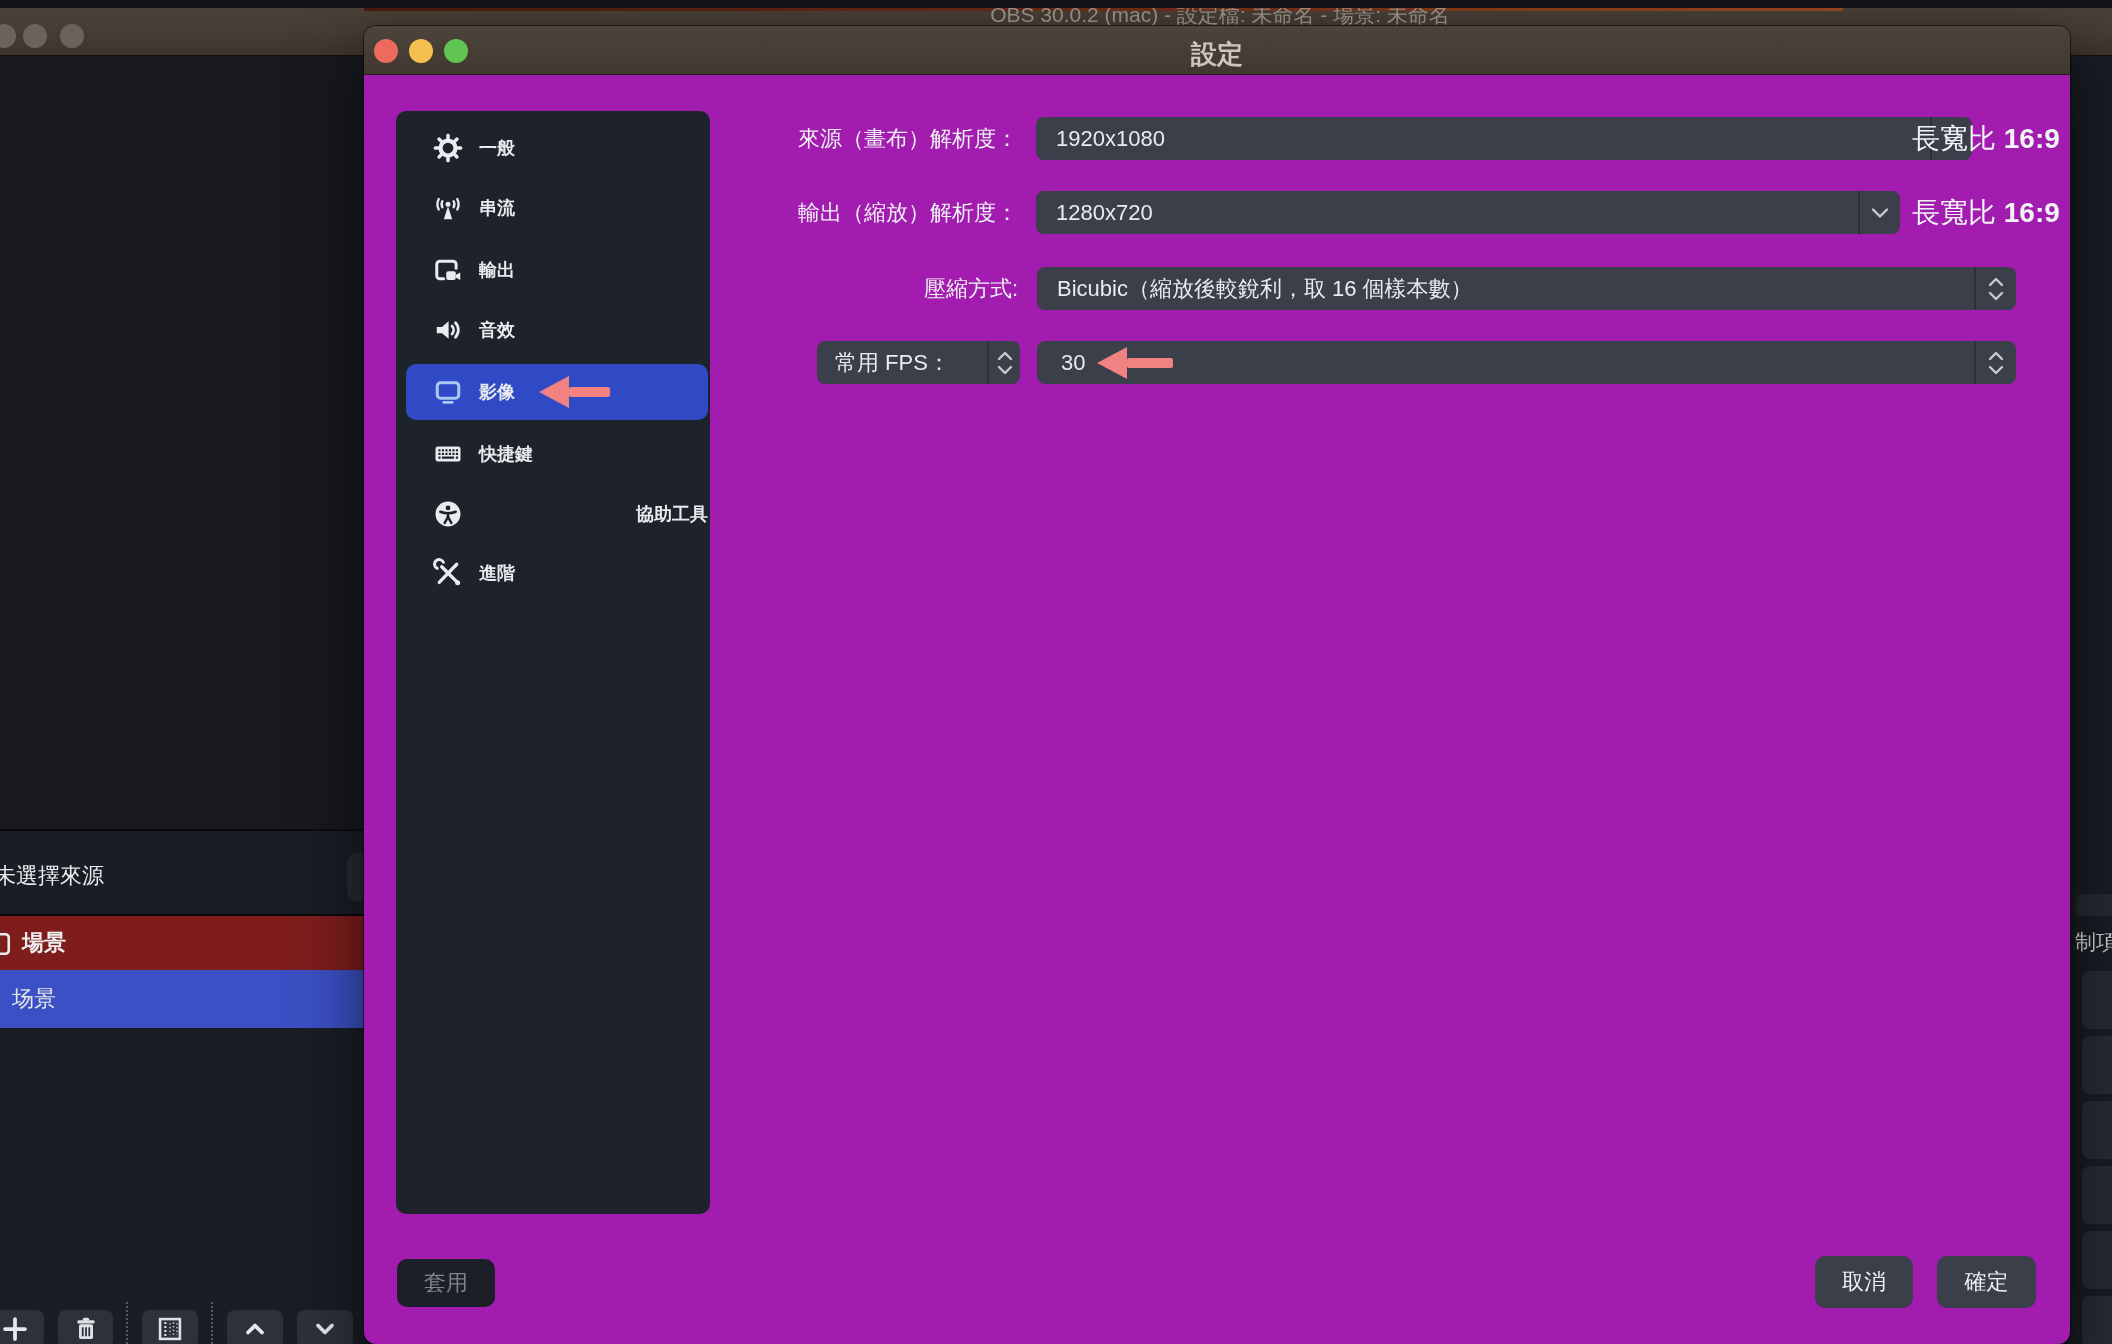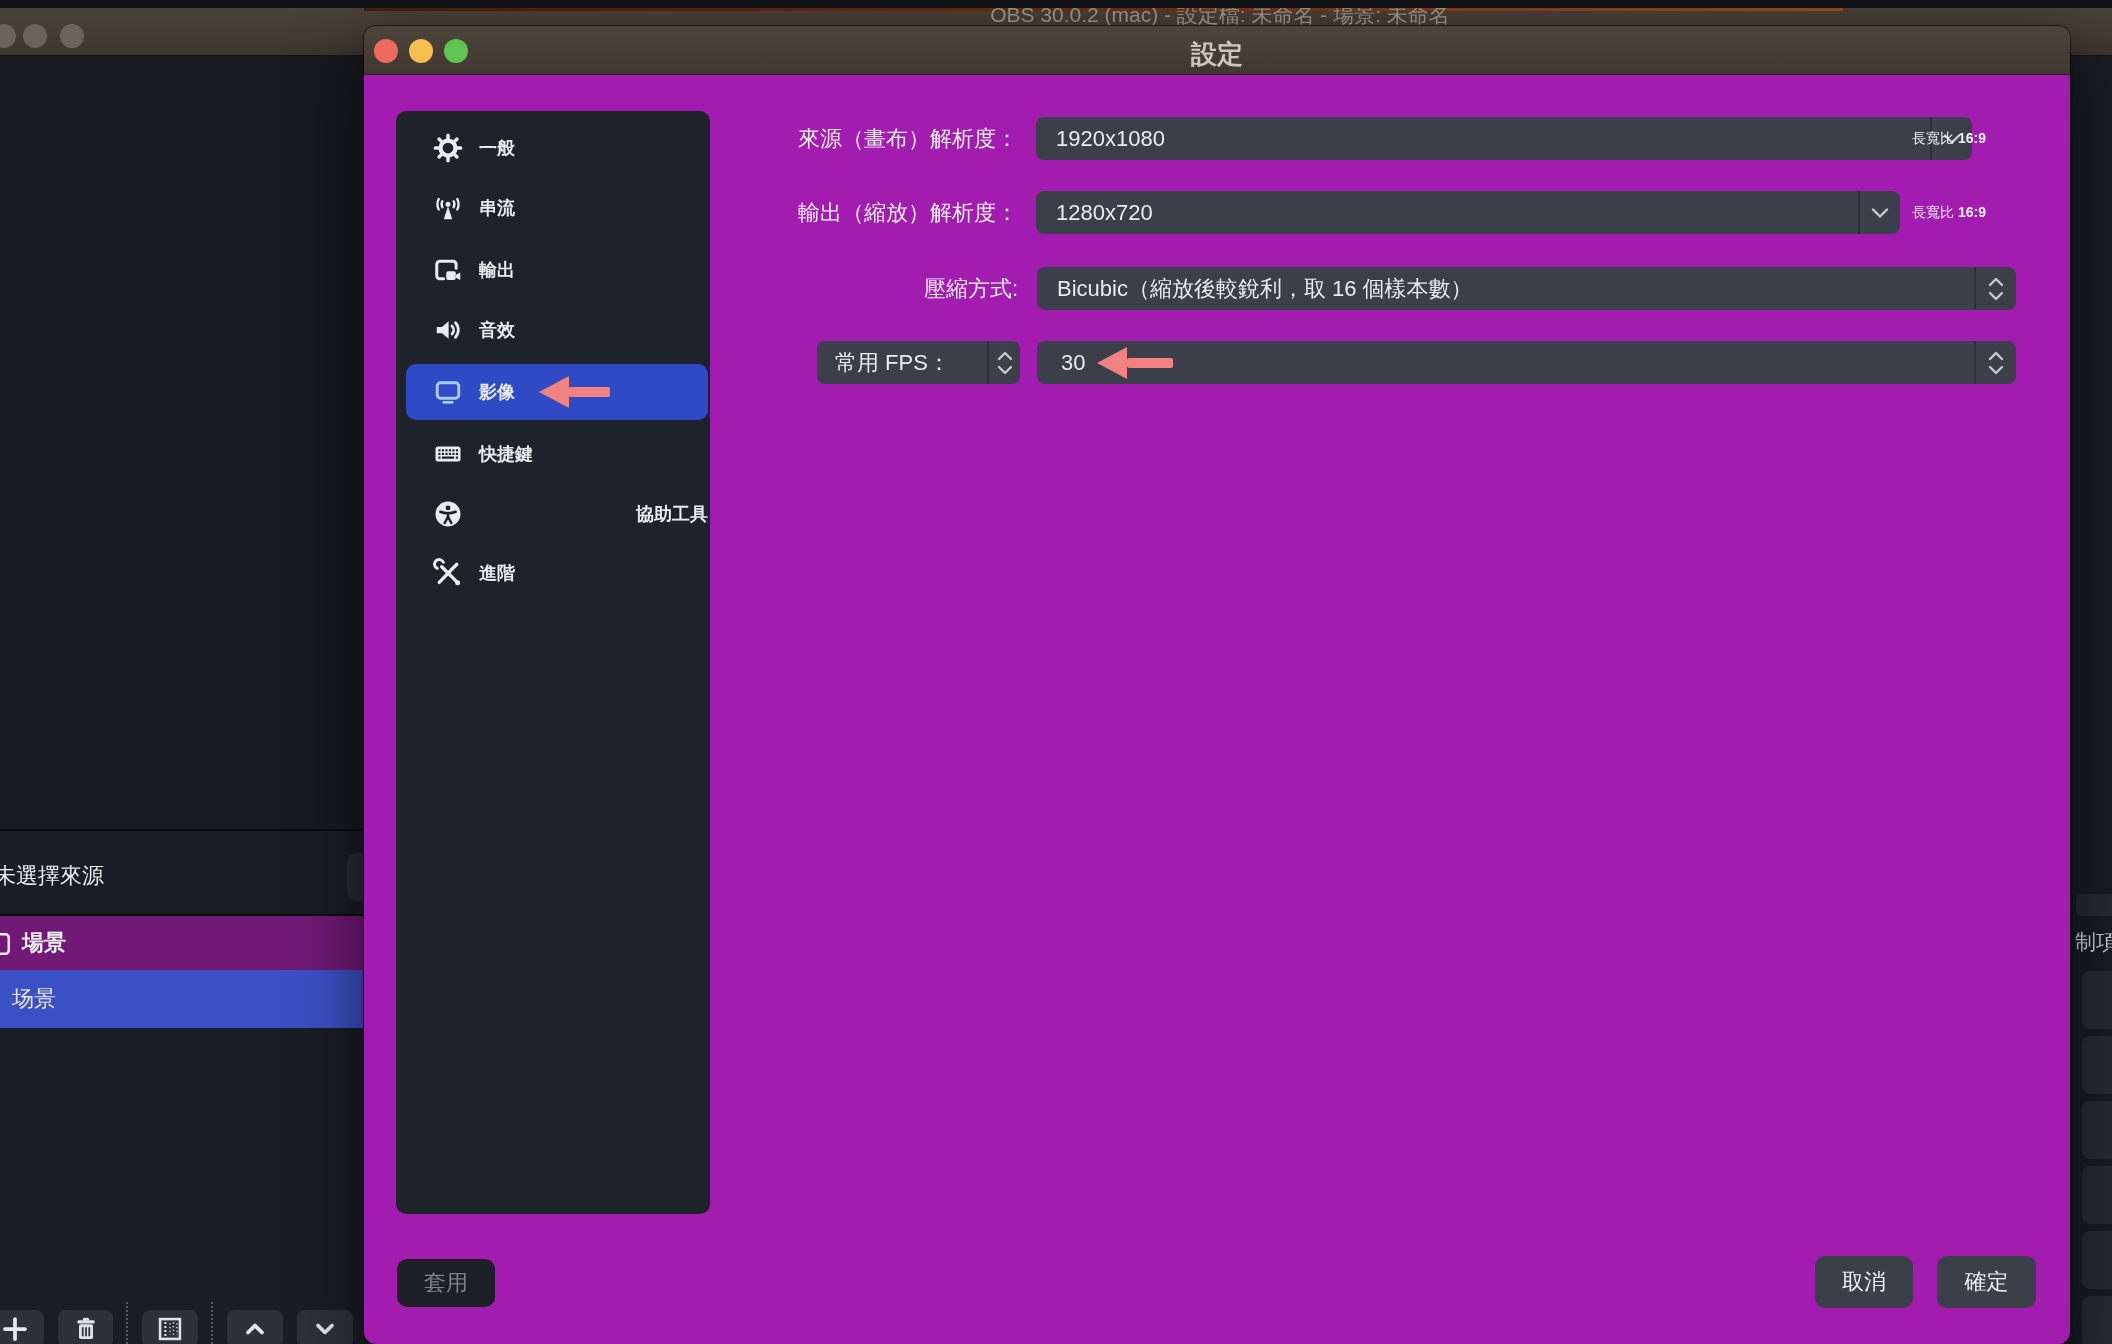--- a/index.html
+++ b/index.html
@@ -19,21 +19,21 @@
   .main-title-clip span{display:block;margin-top:-7px;font-size:21px;color:#9d978f;
     white-space:nowrap;text-align:center;}
 
   
   .left-divider{left:0;top:821px;width:364px;height:2px;background:#0a0b0e;}
   .props-section{left:0;top:823px;width:364px;height:84px;background:#1a1d25;}
   .props-title{left:-6px;top:846px;width:320px;height:44px;line-height:44px;
     font-size:22px;color:#e9ebec;white-space:nowrap;}
   .mini-btn{left:347px;top:845px;width:40px;height:48px;background:#272b33;border-radius:9px;}
   .left-divider2{left:0;top:906px;width:364px;height:2px;background:#0a0b0e;}
-  .scenes-header{left:0;top:908px;width:364px;height:54px;background:#701a75;}
+  .scenes-header{left:0;top:908px;width:364px;height:54px;background:#7f1d1d;}
   .scenes-header .hdr-label{position:absolute;left:22px;top:0;height:54px;line-height:54px;
     font-size:22px;font-weight:600;color:#edeef0;}
   .scenes-icon{position:absolute;left:-14px;top:15px;}
   .scene-row{left:0;top:962px;width:364px;height:58px;background:#3c50c5;}
   .scene-row .row-txt{position:absolute;left:12px;top:0;height:58px;line-height:58px;
     font-size:22px;color:#e5e5e5;}
   .below-scenes{left:0;top:1020px;width:364px;height:324px;background:#1a1d25;}
   .tb-btn{top:1302px;height:38px;background:#2d313b;border-radius:8px;
     display:flex;align-items:center;justify-content:center;}
   .tb-sep{top:1294px;width:0;height:50px;border-left:2px dotted #565a62;}
@@ -73,21 +73,21 @@
 
   
   .row-label{position:absolute;left:320px;width:334px;height:43px;line-height:43px;
     text-align:right;font-size:22px;color:#eef0f2;white-space:nowrap;}
   .combo{position:absolute;height:43px;background:#3a3f4a;border-radius:8px;
     display:flex;align-items:center;}
   .combo .val{font-size:22px;color:#e9ebee;padding-left:20px;white-space:nowrap;flex:1 1 auto;overflow:hidden;}
   .combo .arrow-sec{flex:0 0 42px;height:100%;border-left:2px solid #2b2f38;
     display:flex;align-items:center;justify-content:center;}
   .combo .arrow-sec.narrow{flex:0 0 33px;}
-  .aspect{position:absolute;height:43px;line-height:43px;font-size:14px;color:#f2f3f5;white-space:nowrap;}
+  .aspect{position:absolute;height:43px;line-height:43px;font-size:28px;color:#f2f3f5;white-space:nowrap;}
   .aspect b{font-weight:700;}
 
   
   .btn{position:absolute;border-radius:10px;display:flex;align-items:center;
     justify-content:center;font-size:22px;text-align:center;}
   .btn-apply{left:33px;top:1233px;width:98px;height:48px;background:#1c1f28;color:#7e8289;}
   .btn-cancel{left:1451px;top:1230px;width:98px;height:52px;background:#3a3f4a;color:#eef0f2;}
   .btn-ok{left:1573px;top:1230px;width:99px;height:52px;background:#3a3f4a;color:#eef0f2;}
 </style>
 </head>

